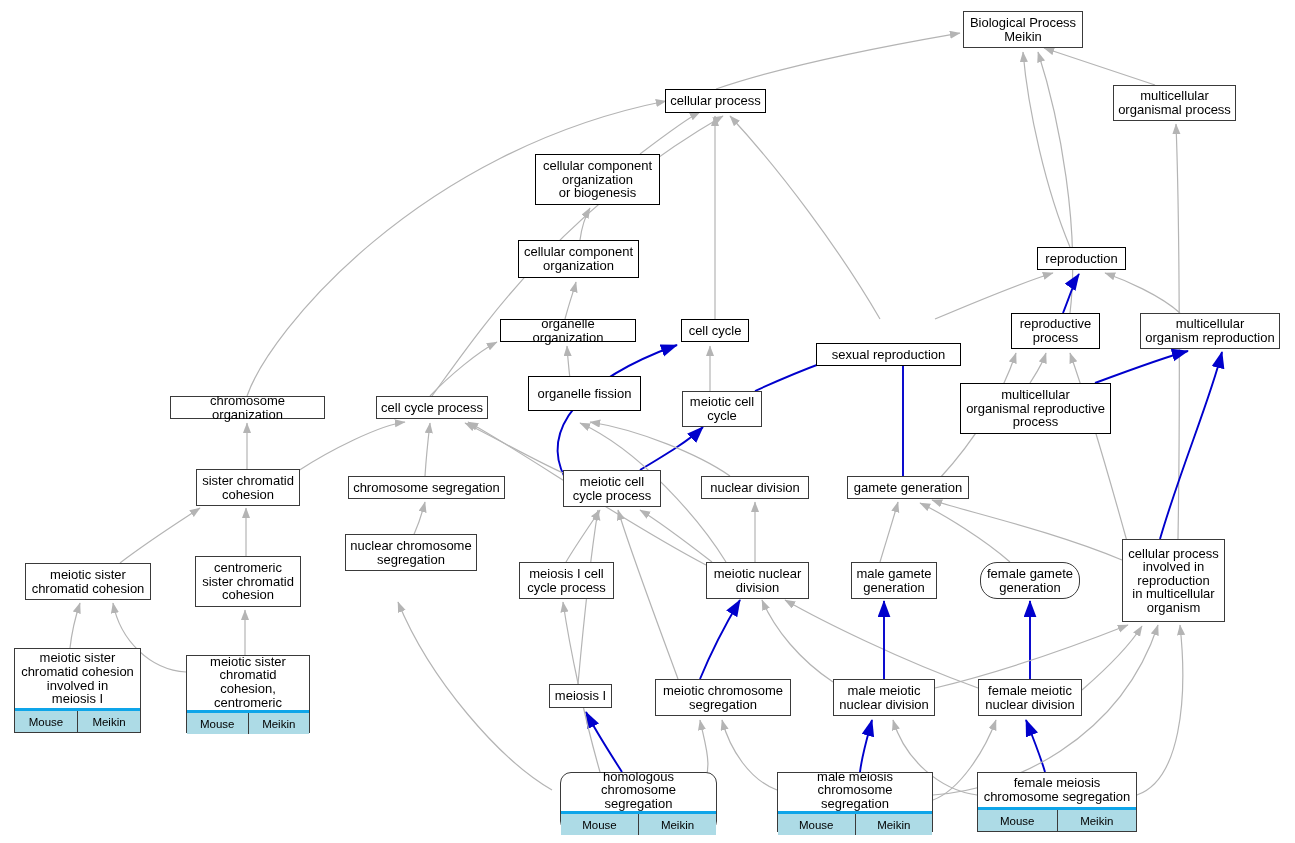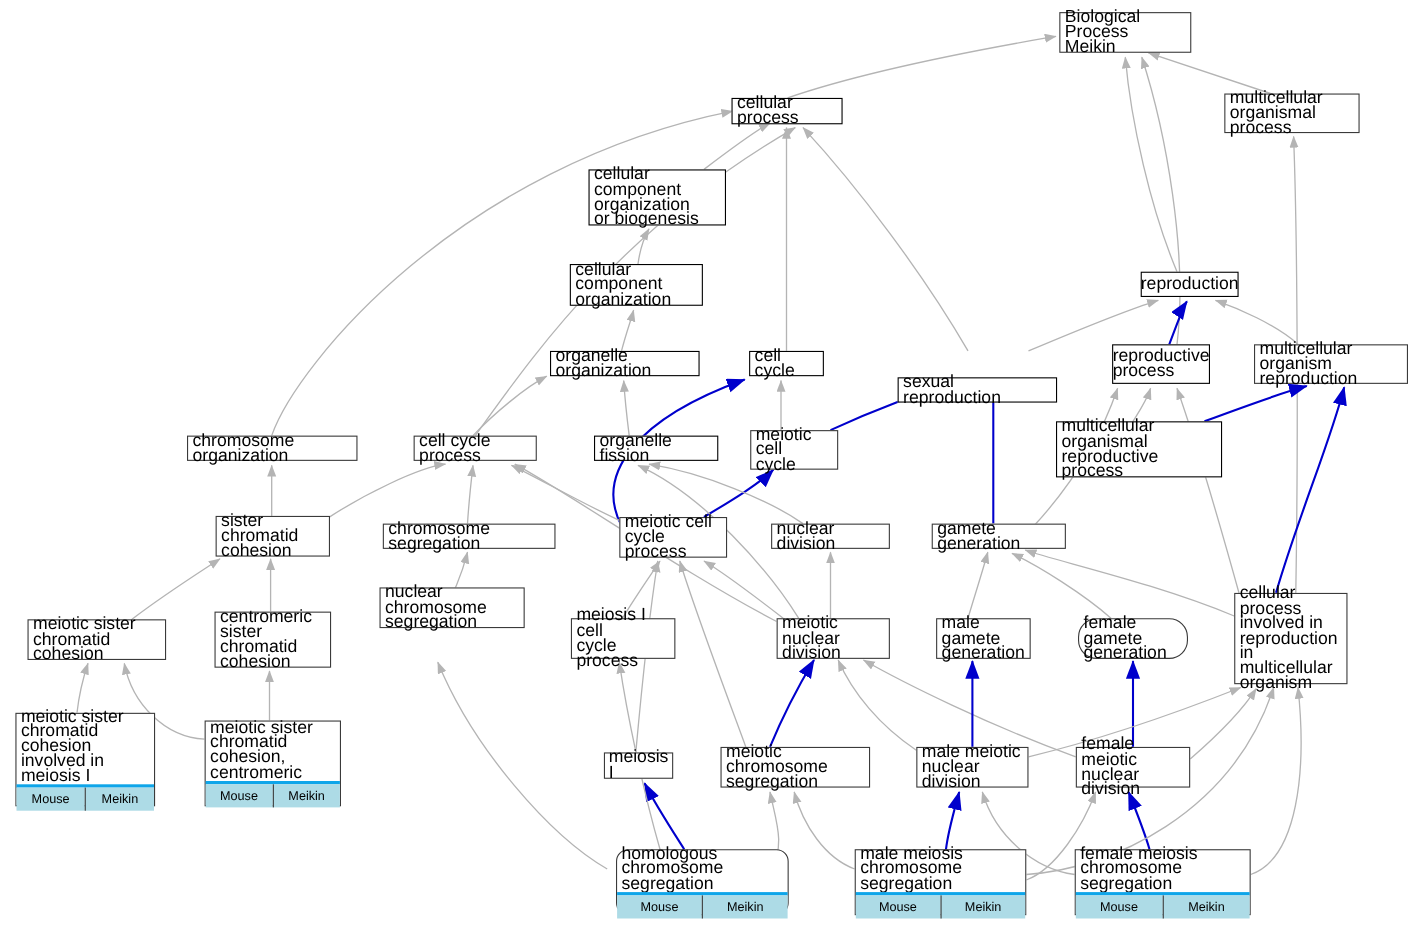--- a/index.html
+++ b/index.html
@@ -14,21 +14,22 @@
     background:#ffffff;
     display:flex;
     flex-direction:column;
     align-items:stretch;
     justify-content:center;
     z-index:5;
   }
   .node.heavy{border:1.6px solid #3a3a3a;}
   .node-label{
     display:flex;align-items:center;justify-content:center;
-    font-size:16px;
+    text-align:center;
+    font-size:13px;
     line-height:13.6px;
     color:#000;
     padding:1px 4px;
     white-space:pre-line;
     flex:1 1 auto;
   }
   .evidence{
     display:flex;
     border-top:3px solid #0ea5e9;
     height:21px;
@@ -165,21 +166,21 @@
       <div class="node heavy" style="left: 1140px; top: 313px; width: 140px; height: 36px;">
         <div class="node-label">multicellular
 organism reproduction</div>
       </div>
       <div class="node heavy" style="left: 170px; top: 396px; width: 155px; height: 23px;">
         <div class="node-label">chromosome organization</div>
       </div>
       <div class="node heavy" style="left: 376px; top: 396px; width: 112px; height: 23px;">
         <div class="node-label">cell cycle process</div>
       </div>
-      <div class="node" style="left: 528px; top: 396px; width: 113px; height: 23px; margin-left: 12px;">
+      <div class="node" style="left: 528px; top: 376px; width: 113px; height: 35px;">
         <div class="node-label">organelle fission</div>
       </div>
       <div class="node heavy" style="left: 682px; top: 391px; width: 80px; height: 36px;">
         <div class="node-label">meiotic cell
 cycle</div>
       </div>
       <div class="node" style="left: 960px; top: 383px; width: 151px; height: 51px;">
         <div class="node-label">multicellular
 organismal reproductive
 process</div>

